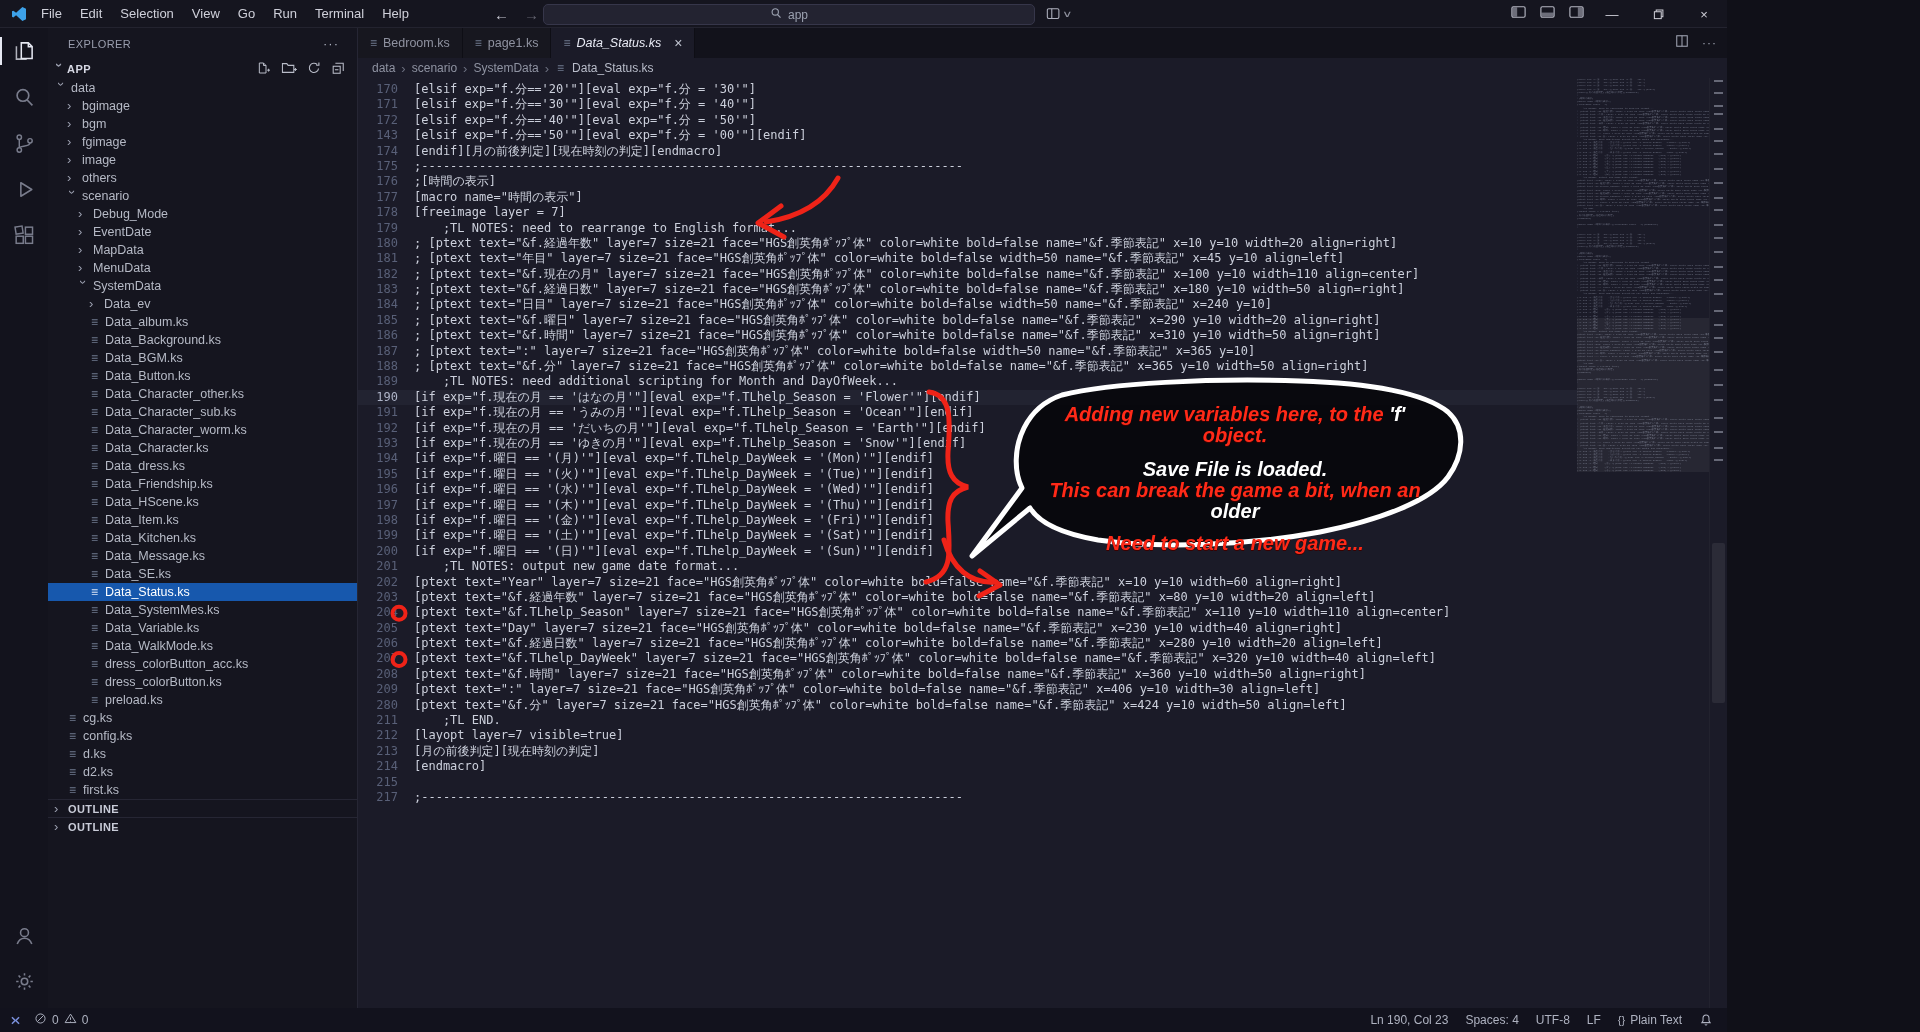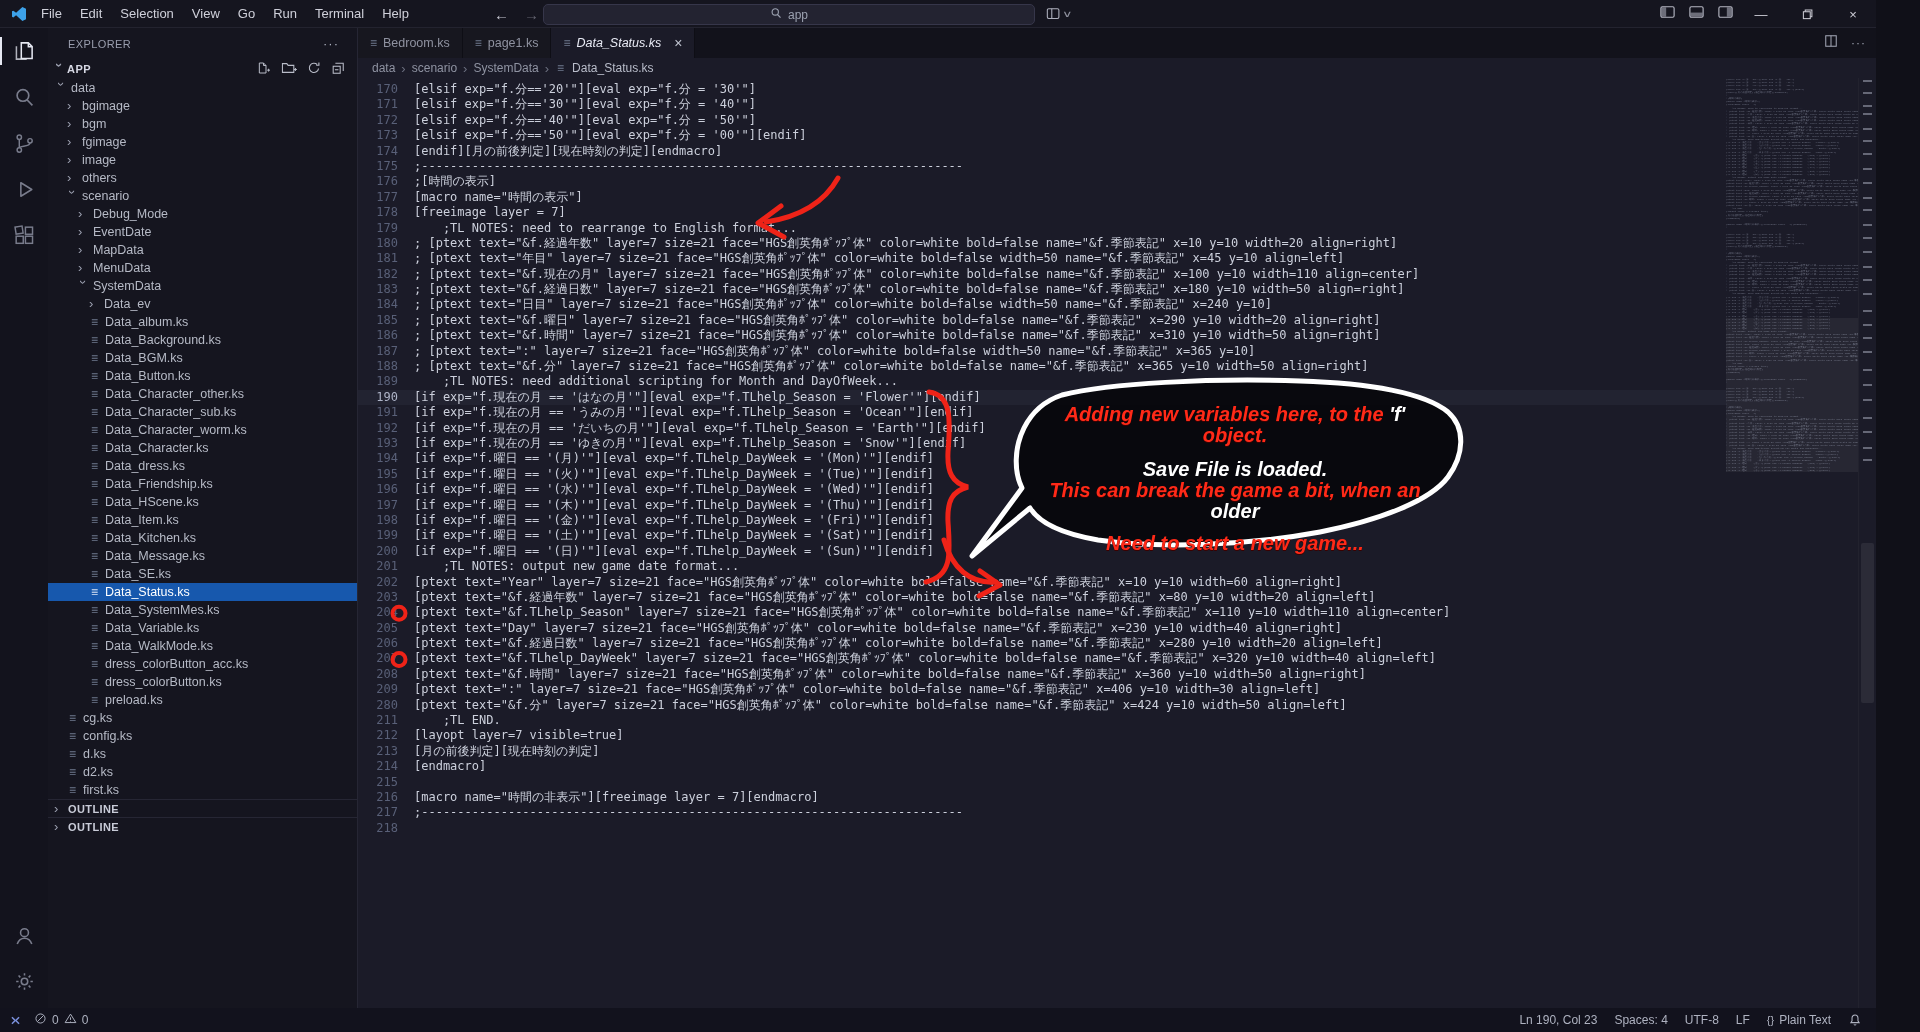--- a/index.html
+++ b/index.html
@@ -1,18 +1,18 @@
 <!DOCTYPE html>
 <html><head>
 <meta charset="utf-8">
 <style>
   *{box-sizing:border-box;margin:0;padding:0;}
   html,body{width:1920px;height:1032px;overflow:hidden;background:#101018;
     font-family:"Liberation Sans",sans-serif;}
-  #window{position:relative;width:1876px;height:1032px;background:#1b1b28;overflow:hidden;}
+  #window{position:relative;width:1727px;height:1032px;background:#1b1b28;overflow:hidden;}
 
   
   .titlebar{position:absolute;top:0;left:0;right:0;height:28px;background:#15151f;
     border-bottom:1px solid #23232f;z-index:10;}
   .vscode-logo{position:absolute;left:11px;top:6px;width:16px;height:16px;}
   #menubar{position:absolute;left:32px;top:0;height:28px;display:flex;align-items:center;}
   .menu-item{font-size:13px;color:#cfd0da;padding:0 9px;line-height:28px;cursor:default;}
   .nav-arrows{position:absolute;left:494px;top:0;height:28px;display:flex;align-items:center;gap:15px;
     font-size:15px;color:#c8c8d2;}
   .nav-arrows .fwd{color:#63636f;}
@@ -469,21 +469,21 @@
       <span class="bc-sep">›</span>
       <span class="ficon">≡</span>
       <span class="bc-item">Data_Status.ks</span>
     </div>
 
   <div class="code">
     <div id="code-lines">
         <div class="code-row"><span class="gutter">170</span><span class="gutter-pad"></span><span class="ctext">[elsif exp="f.分=='20'"][eval exp="f.分 = '30'"]</span></div>
         <div class="code-row"><span class="gutter">171</span><span class="gutter-pad"></span><span class="ctext">[elsif exp="f.分=='30'"][eval exp="f.分 = '40'"]</span></div>
         <div class="code-row"><span class="gutter">172</span><span class="gutter-pad"></span><span class="ctext">[elsif exp="f.分=='40'"][eval exp="f.分 = '50'"]</span></div>
-        <div class="code-row"><span class="gutter">173</span><span class="gutter-pad"></span><span class="ctext">[elsif exp="f.分=='50'"][eval exp="f.分 = '00'"][endif]</span></div>
+        <div class="code-row"><span class="gutter">143</span><span class="gutter-pad"></span><span class="ctext">[elsif exp="f.分=='50'"][eval exp="f.分 = '00'"][endif]</span></div>
         <div class="code-row"><span class="gutter">174</span><span class="gutter-pad"></span><span class="ctext">[endif][月の前後判定][現在時刻の判定][endmacro]</span></div>
         <div class="code-row"><span class="gutter">175</span><span class="gutter-pad"></span><span class="ctext">;---------------------------------------------------------------------------</span></div>
         <div class="code-row"><span class="gutter">176</span><span class="gutter-pad"></span><span class="ctext">;[時間の表示]</span></div>
         <div class="code-row"><span class="gutter">177</span><span class="gutter-pad"></span><span class="ctext">[macro name="時間の表示"]</span></div>
         <div class="code-row"><span class="gutter">178</span><span class="gutter-pad"></span><span class="ctext">[freeimage layer = 7]</span></div>
         <div class="code-row"><span class="gutter">179</span><span class="gutter-pad"></span><span class="ctext">    ;TL NOTES: need to rearrange to English format...</span></div>
         <div class="code-row"><span class="gutter">180</span><span class="gutter-pad"></span><span class="ctext">; [ptext text="&amp;f.経過年数" layer=7 size=21 face="HGS創英角ﾎﾟｯﾌﾟ体" color=white bold=false name="&amp;f.季節表記" x=10 y=10 width=20 align=right]</span></div>
         <div class="code-row"><span class="gutter">181</span><span class="gutter-pad"></span><span class="ctext">; [ptext text="年目" layer=7 size=21 face="HGS創英角ﾎﾟｯﾌﾟ体" color=white bold=false width=50 name="&amp;f.季節表記" x=45 y=10 align=left]</span></div>
         <div class="code-row"><span class="gutter">182</span><span class="gutter-pad"></span><span class="ctext">; [ptext text="&amp;f.現在の月" layer=7 size=21 face="HGS創英角ﾎﾟｯﾌﾟ体" color=white bold=false name="&amp;f.季節表記" x=100 y=10 width=110 align=center]</span></div>
         <div class="code-row"><span class="gutter">183</span><span class="gutter-pad"></span><span class="ctext">; [ptext text="&amp;f.経過日数" layer=7 size=21 face="HGS創英角ﾎﾟｯﾌﾟ体" color=white bold=false name="&amp;f.季節表記" x=180 y=10 width=50 align=right]</span></div>
@@ -512,23 +512,21 @@
         <div class="code-row"><span class="gutter">206</span><span class="gutter-pad"></span><span class="ctext">[ptext text="&amp;f.経過日数" layer=7 size=21 face="HGS創英角ﾎﾟｯﾌﾟ体" color=white bold=false name="&amp;f.季節表記" x=280 y=10 width=20 align=left]</span></div>
         <div class="code-row"><span class="gutter">207</span><span class="gutter-pad"></span><span class="ctext">[ptext text="&amp;f.TLhelp_DayWeek" layer=7 size=21 face="HGS創英角ﾎﾟｯﾌﾟ体" color=white bold=false name="&amp;f.季節表記" x=320 y=10 width=40 align=left]</span></div>
         <div class="code-row"><span class="gutter">208</span><span class="gutter-pad"></span><span class="ctext">[ptext text="&amp;f.時間" layer=7 size=21 face="HGS創英角ﾎﾟｯﾌﾟ体" color=white bold=false name="&amp;f.季節表記" x=360 y=10 width=50 align=right]</span></div>
         <div class="code-row"><span class="gutter">209</span><span class="gutter-pad"></span><span class="ctext">[ptext text=":" layer=7 size=21 face="HGS創英角ﾎﾟｯﾌﾟ体" color=white bold=false name="&amp;f.季節表記" x=406 y=10 width=30 align=left]</span></div>
         <div class="code-row"><span class="gutter">280</span><span class="gutter-pad"></span><span class="ctext">[ptext text="&amp;f.分" layer=7 size=21 face="HGS創英角ﾎﾟｯﾌﾟ体" color=white bold=false name="&amp;f.季節表記" x=424 y=10 width=50 align=left]</span></div>
         <div class="code-row"><span class="gutter">211</span><span class="gutter-pad"></span><span class="ctext">    ;TL END.</span></div>
         <div class="code-row"><span class="gutter">212</span><span class="gutter-pad"></span><span class="ctext">[layopt layer=7 visible=true]</span></div>
         <div class="code-row"><span class="gutter">213</span><span class="gutter-pad"></span><span class="ctext">[月の前後判定][現在時刻の判定]</span></div>
         <div class="code-row"><span class="gutter">214</span><span class="gutter-pad"></span><span class="ctext">[endmacro]</span></div>
         <div class="code-row"><span class="gutter">215</span><span class="gutter-pad"></span><span class="ctext"></span></div>
-        <div class="code-row"><span class="gutter">216</span><span class="gutter-pad"></span><span class="ctext">[macro name="時間の非表示"][freeimage layer = 7][endmacro]</span></div>
         <div class="code-row"><span class="gutter">217</span><span class="gutter-pad"></span><span class="ctext">;---------------------------------------------------------------------------</span></div>
-        <div class="code-row"><span class="gutter">218</span><span class="gutter-pad"></span><span class="ctext"></span></div>
       </div>
   </div>
 
   <div class="minimap">
     <pre id="minimap-content">[elsif exp="f.分=='20'"][eval exp="f.分 = '30'"]
 [elsif exp="f.分=='30'"][eval exp="f.分 = '40'"]
 [elsif exp="f.分=='40'"][eval exp="f.分 = '50'"]
 [elsif exp="f.分=='50'"][eval exp="f.分 = '00'"][endif]
 [endif][月の前後判定][現在時刻の判定][endmacro]
 ;---------------------------------------------------------------------------

